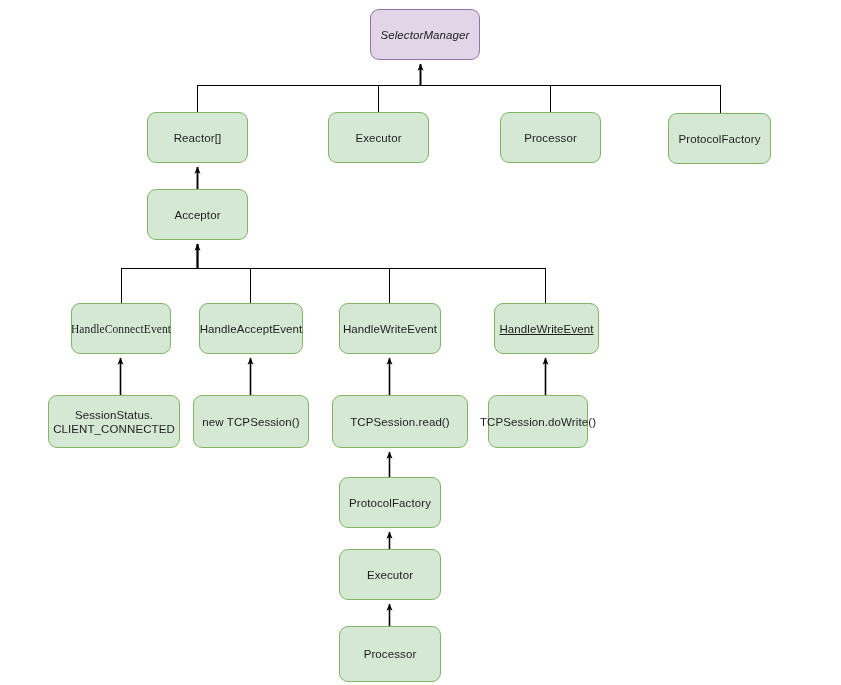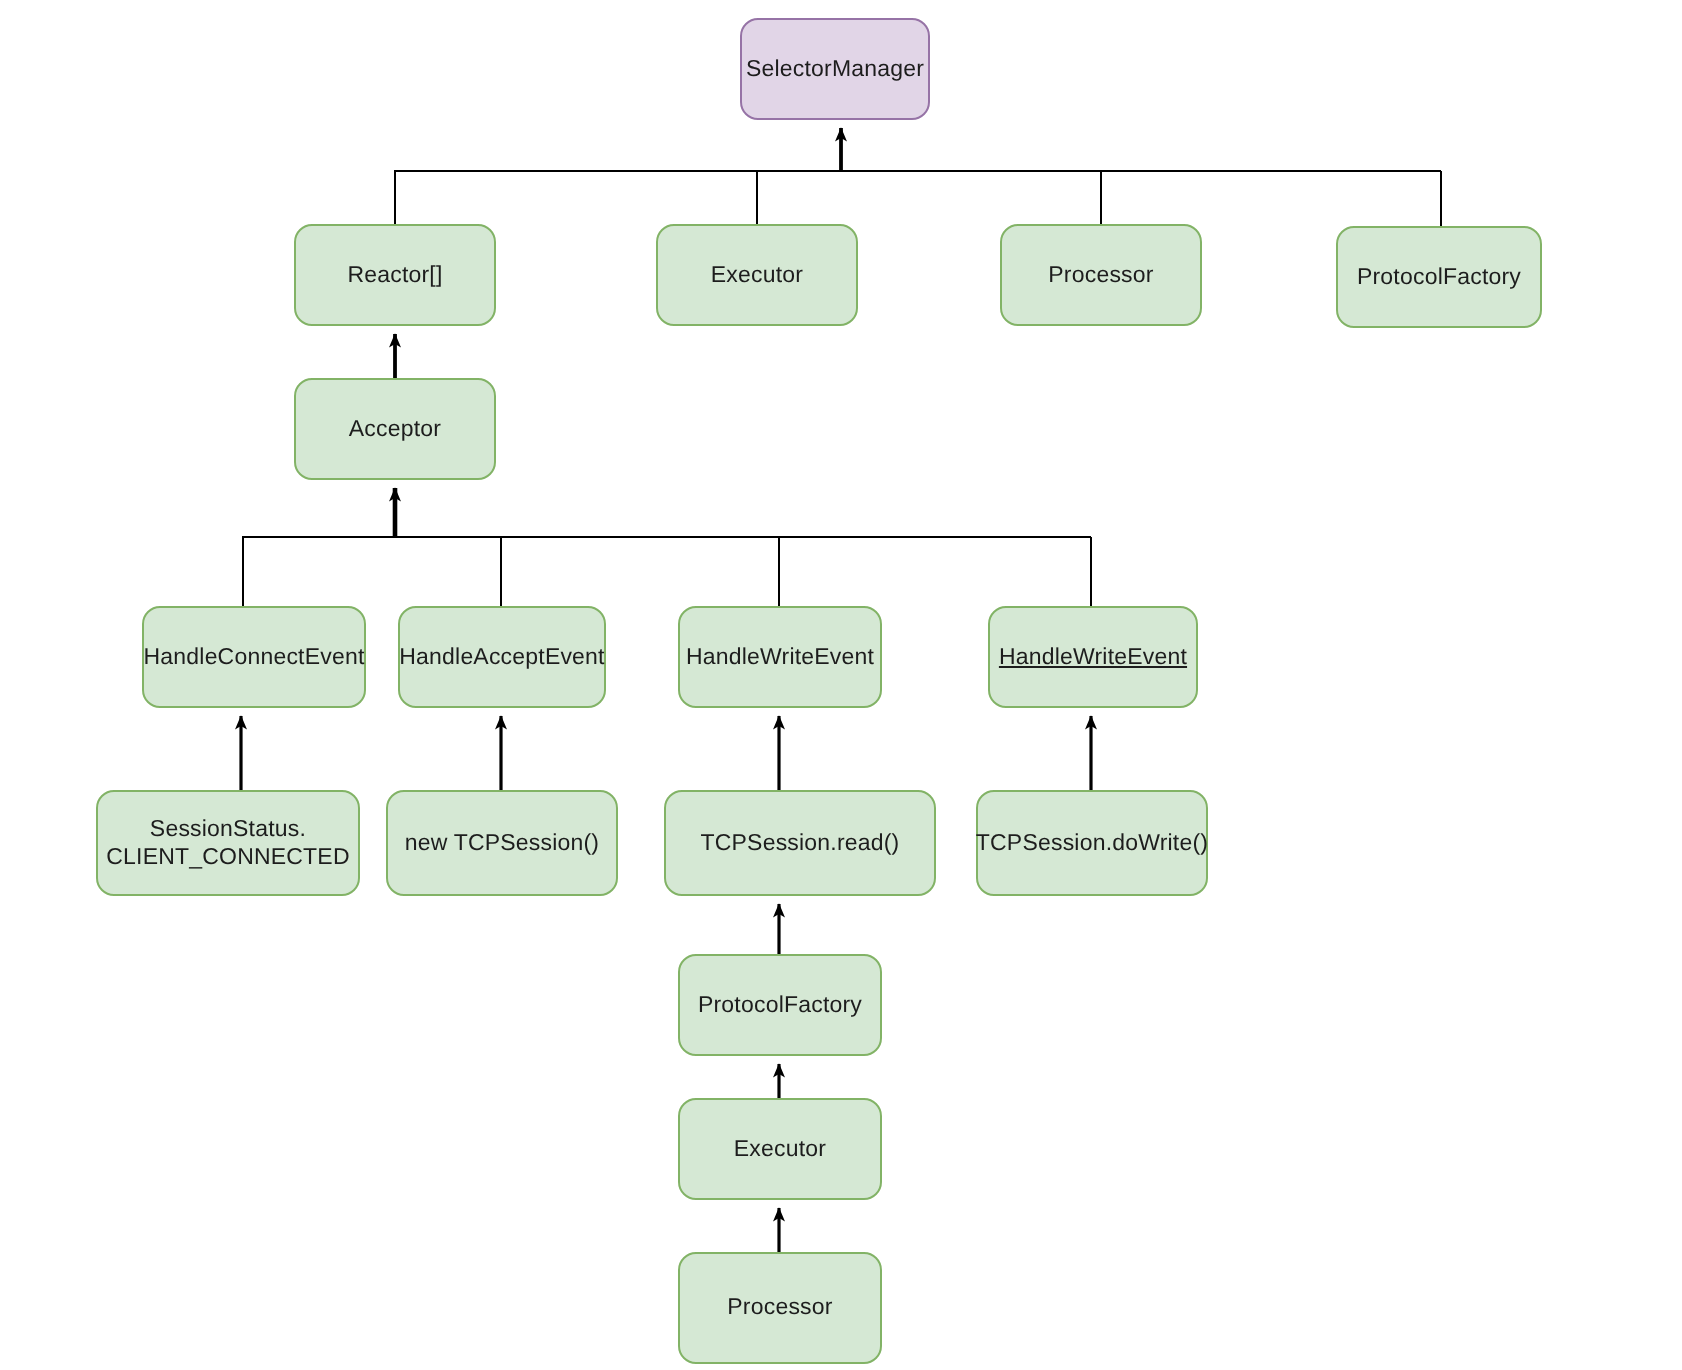--- a/index.html
+++ b/index.html
@@ -96,33 +96,33 @@
     </g>
 
     <g stroke="#000000" stroke-width="1.6" fill="none">
       <path d="M389.5,477 L389.5,452" marker-end="url(#arrowhead)"></path>
       <path d="M389.5,549 L389.5,532" marker-end="url(#arrowhead)"></path>
       <path d="M389.5,626 L389.5,604" marker-end="url(#arrowhead)"></path>
     </g>
   </svg>
 
   <div id="nodes">
-      <div class="node purple" style="left: 370px; top: 9px; width: 95px; height: 51px;">SelectorManager</div>
+      <div class="node purple" style="left: 370px; top: 9px; width: 110px; height: 51px; font-style: italic;">SelectorManager</div>
       <div class="node green" style="left: 147px; top: 112px; width: 101px; height: 51px;">Reactor[]</div>
       <div class="node green" style="left: 328px; top: 112px; width: 101px; height: 51px;">Executor</div>
       <div class="node green" style="left: 500px; top: 112px; width: 101px; height: 51px;">Processor</div>
       <div class="node green" style="left: 668px; top: 113px; width: 103px; height: 51px;">ProtocolFactory</div>
       <div class="node green" style="left: 147px; top: 189px; width: 101px; height: 51px;">Acceptor</div>
-      <div class="node green" style="left: 71px; top: 303px; width: 112px; height: 51px;">HandleConnectEvent</div>
+      <div class="node green" style="left: 71px; top: 303px; width: 100px; height: 51px; font-family: Liberation Serif, serif;">HandleConnectEvent</div>
       <div class="node green" style="left: 199px; top: 303px; width: 104px; height: 51px;">HandleAcceptEvent</div>
       <div class="node green" style="left: 339px; top: 303px; width: 102px; height: 51px;">HandleWriteEvent</div>
       <div class="node green" style="left: 494px; top: 303px; width: 105px; height: 51px; text-decoration: underline;">HandleWriteEvent</div>
       <div class="node green" style="left: 48px; top: 395px; width: 132px; height: 53px;">SessionStatus.
 CLIENT_CONNECTED</div>
       <div class="node green" style="left: 193px; top: 395px; width: 116px; height: 53px;">new TCPSession()</div>
       <div class="node green" style="left: 332px; top: 395px; width: 136px; height: 53px;">TCPSession.read()</div>
-      <div class="node green" style="left: 488px; top: 395px; width: 116px; height: 53px;">TCPSession.doWrite()</div>
+      <div class="node green" style="left: 488px; top: 395px; width: 100px; height: 53px;">TCPSession.doWrite()</div>
       <div class="node green" style="left: 339px; top: 477px; width: 102px; height: 51px;">ProtocolFactory</div>
       <div class="node green" style="left: 339px; top: 549px; width: 102px; height: 51px;">Executor</div>
       <div class="node green" style="left: 339px; top: 626px; width: 102px; height: 56px;">Processor</div>
     </div>
 
 </div>
 
 </body></html>

